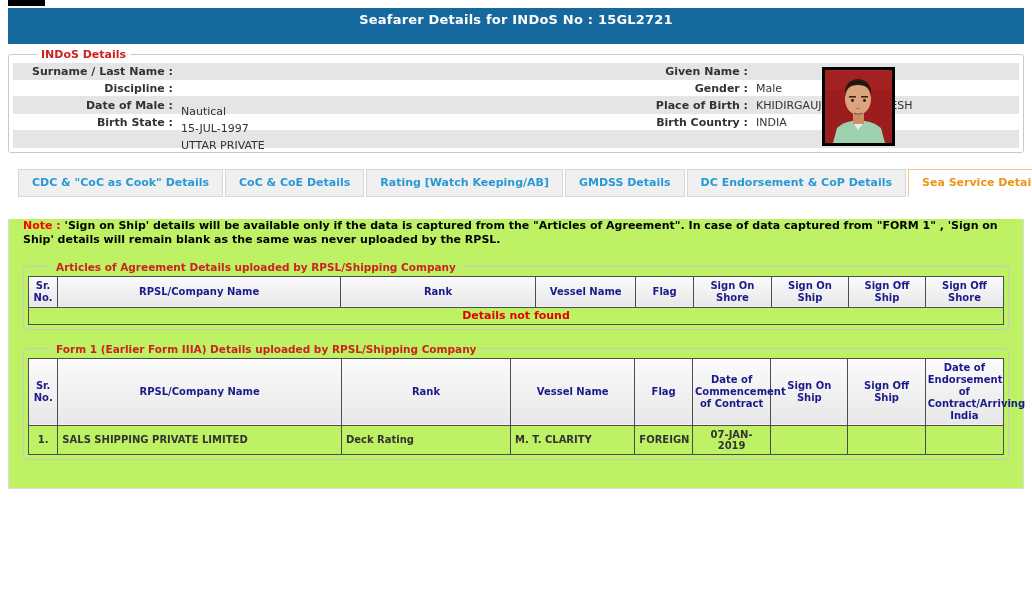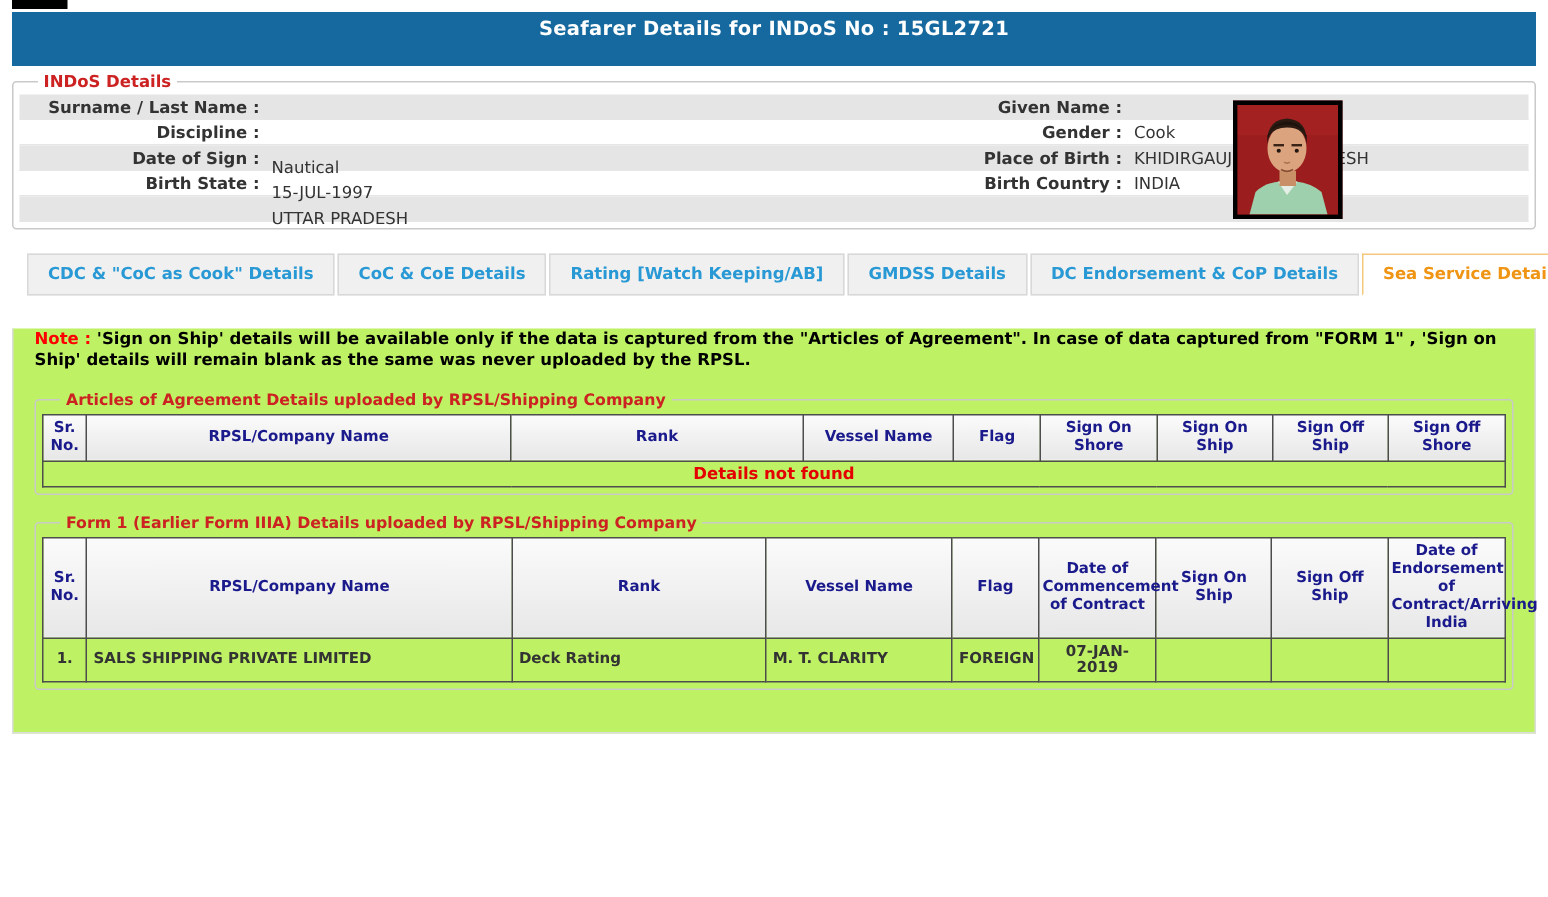--- a/index.html
+++ b/index.html
@@ -2,21 +2,21 @@
 <html><head>
 <meta charset="utf-8">
 <style>
   * { box-sizing: border-box; margin: 0; padding: 0; }
   html,body { width: 1032px; height: 598px; background: #fff;
     font-family: "DejaVu Sans", "Liberation Sans", sans-serif; font-size: 11px; color: #333; }
   .top-mark { position: absolute; left: 8px; top: 0; width: 37px; height: 6px; background: #000; }
   .header-bar { margin: 8px 8px 0 8px; height: 36px; line-height: 24px; background: #15699e;
     color: #fff; font-weight: bold; font-size: 13px; text-align: center; letter-spacing: .2px; }
   fieldset { border: 1px solid #c9c9c9; border-radius: 3px; }
-  legend { color: #cc2222; font-weight: bold; font-size: 11px; padding: 0 4px; margin-left: 12px; }
+  legend { color: #cc2222; font-weight: bold; font-size: 11px; padding: 0 4px; margin-left: 24px; }
   
   .indos-fs { margin: 4px 8px 0 8px; padding: 2px 4px 4px 4px; position: relative; }
   .indos-rows { width: 100%; }
   .indos-row { display: flex; align-items: center; height: 17px; border-bottom: 1px solid #e6e6e6; }
   .indos-row.stripe { background: #e5e5e5; }
   .lbl { font-weight: bold; text-align: right; color: #333; }
   .lbl.c1 { width: 160px; }
   .lbl.c2 { width: 180px; }
   .val { padding-left: 8px; color: #333; }
   .val.c1 { width: 395px; margin-top: 47px; }
@@ -57,31 +57,31 @@
   <div class="indos-rows">
     <div class="indos-row stripe">
       <span class="lbl c1">Surname / Last Name :</span>
       <span class="val c1"></span>
       <span class="lbl c2">Given Name :</span>
     </div>
     <div class="indos-row">
       <span class="lbl c1">Discipline :</span>
       <span class="val c1">Nautical</span>
       <span class="lbl c2">Gender :</span>
-      <span class="val c2">Cook</span>
+      <span class="val c2">Male</span>
     </div>
     <div class="indos-row stripe">
-      <span class="lbl c1">Date of Sign :</span>
+      <span class="lbl c1">Date of Male :</span>
       <span class="val c1">15-JUL-1997</span>
       <span class="lbl c2">Place of Birth :</span>
       <span class="val c2">KHIDIRGAUJ UTTARPRADESH</span>
     </div>
     <div class="indos-row">
       <span class="lbl c1">Birth State :</span>
-      <span class="val c1">UTTAR PRADESH</span>
+      <span class="val c1">UTTAR PRIVATE</span>
       <span class="lbl c2">Birth Country :</span>
       <span class="val c2">INDIA</span>
     </div>
     <div class="indos-row stripe"></div>
   </div>
   <div class="photo-box">
     <svg width="67" height="73" viewBox="0 0 67 73">
       <rect x="0" y="0" width="67" height="73" fill="#9b1d1d"></rect>
       <rect x="0" y="0" width="67" height="20" fill="#a82424" opacity="0.6"></rect>
       <path d="M8 73 L12 58 Q18 52 28 51 L39 51 Q49 52 56 58 L60 73 Z" fill="#9fd0ae"></path>

